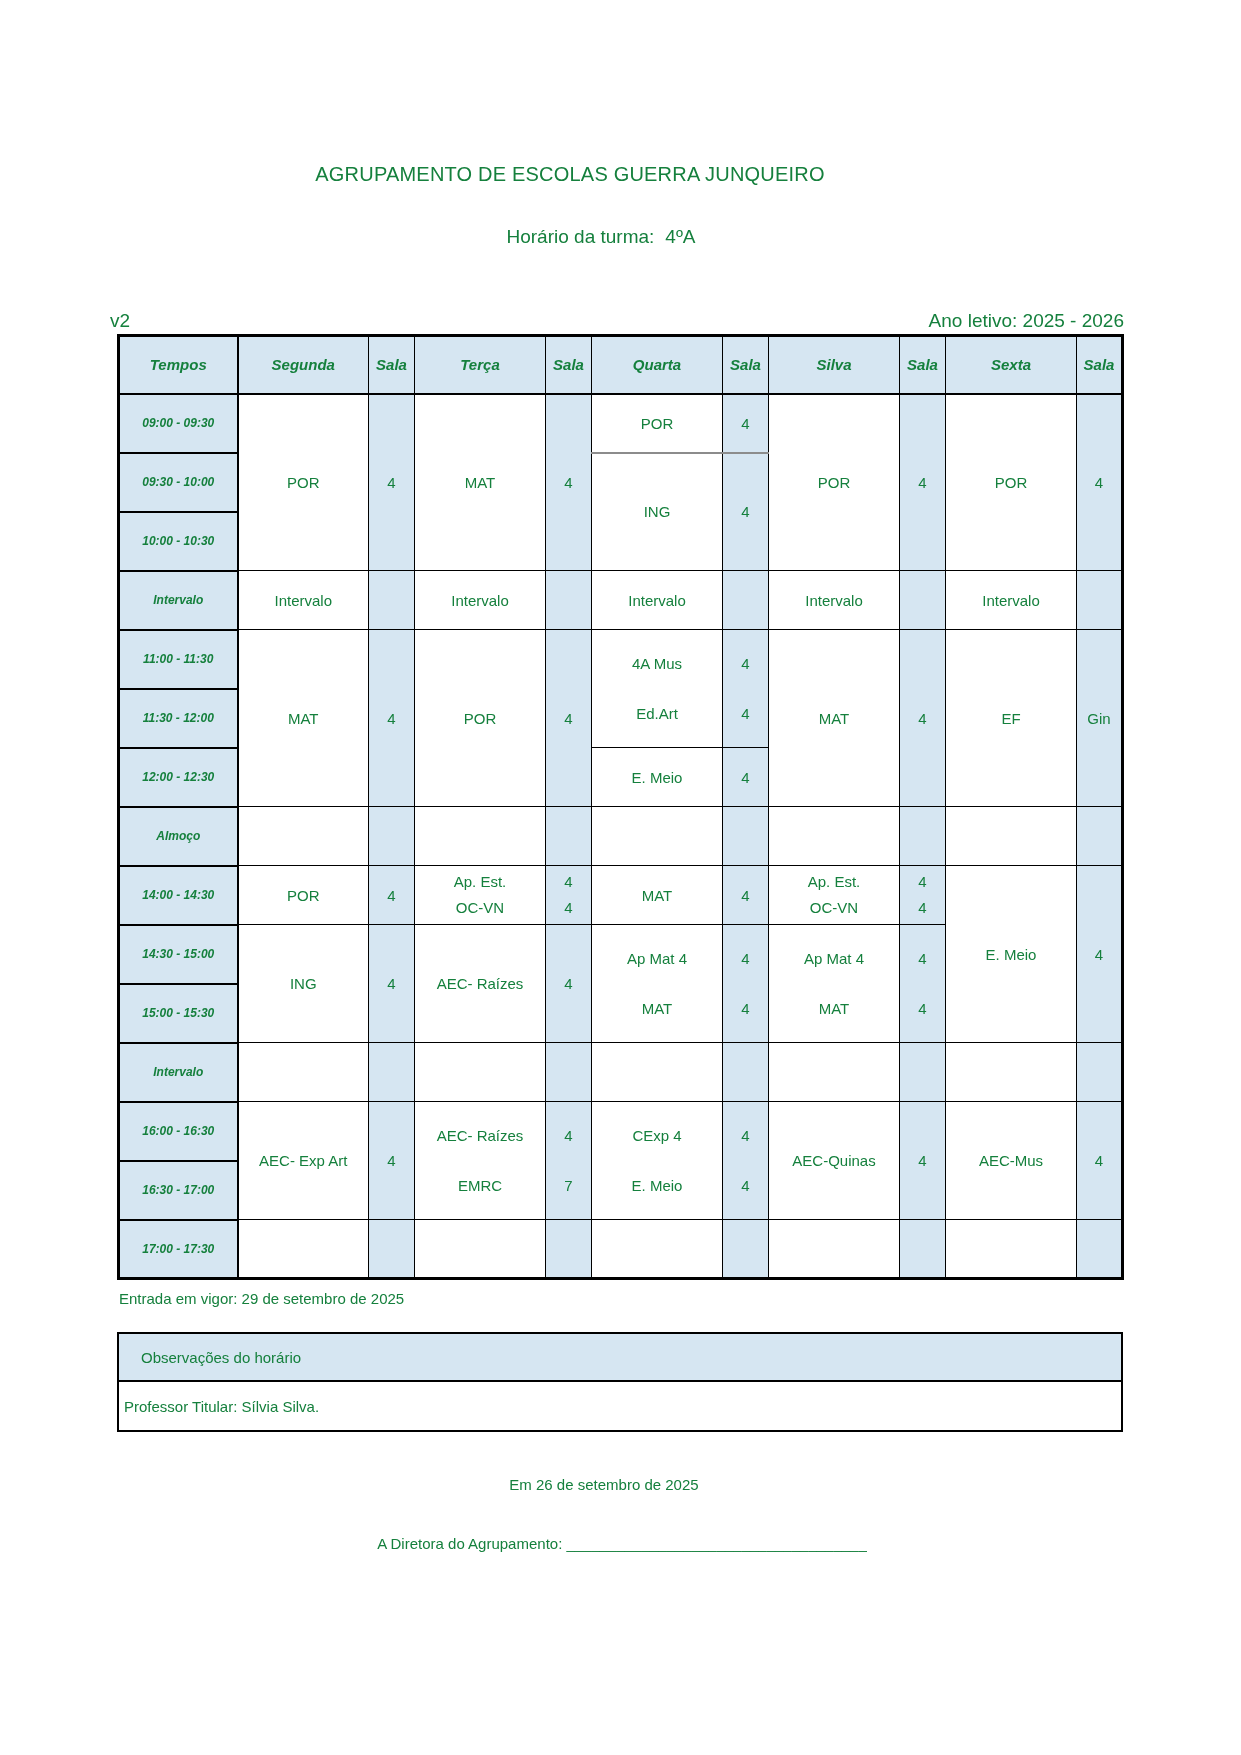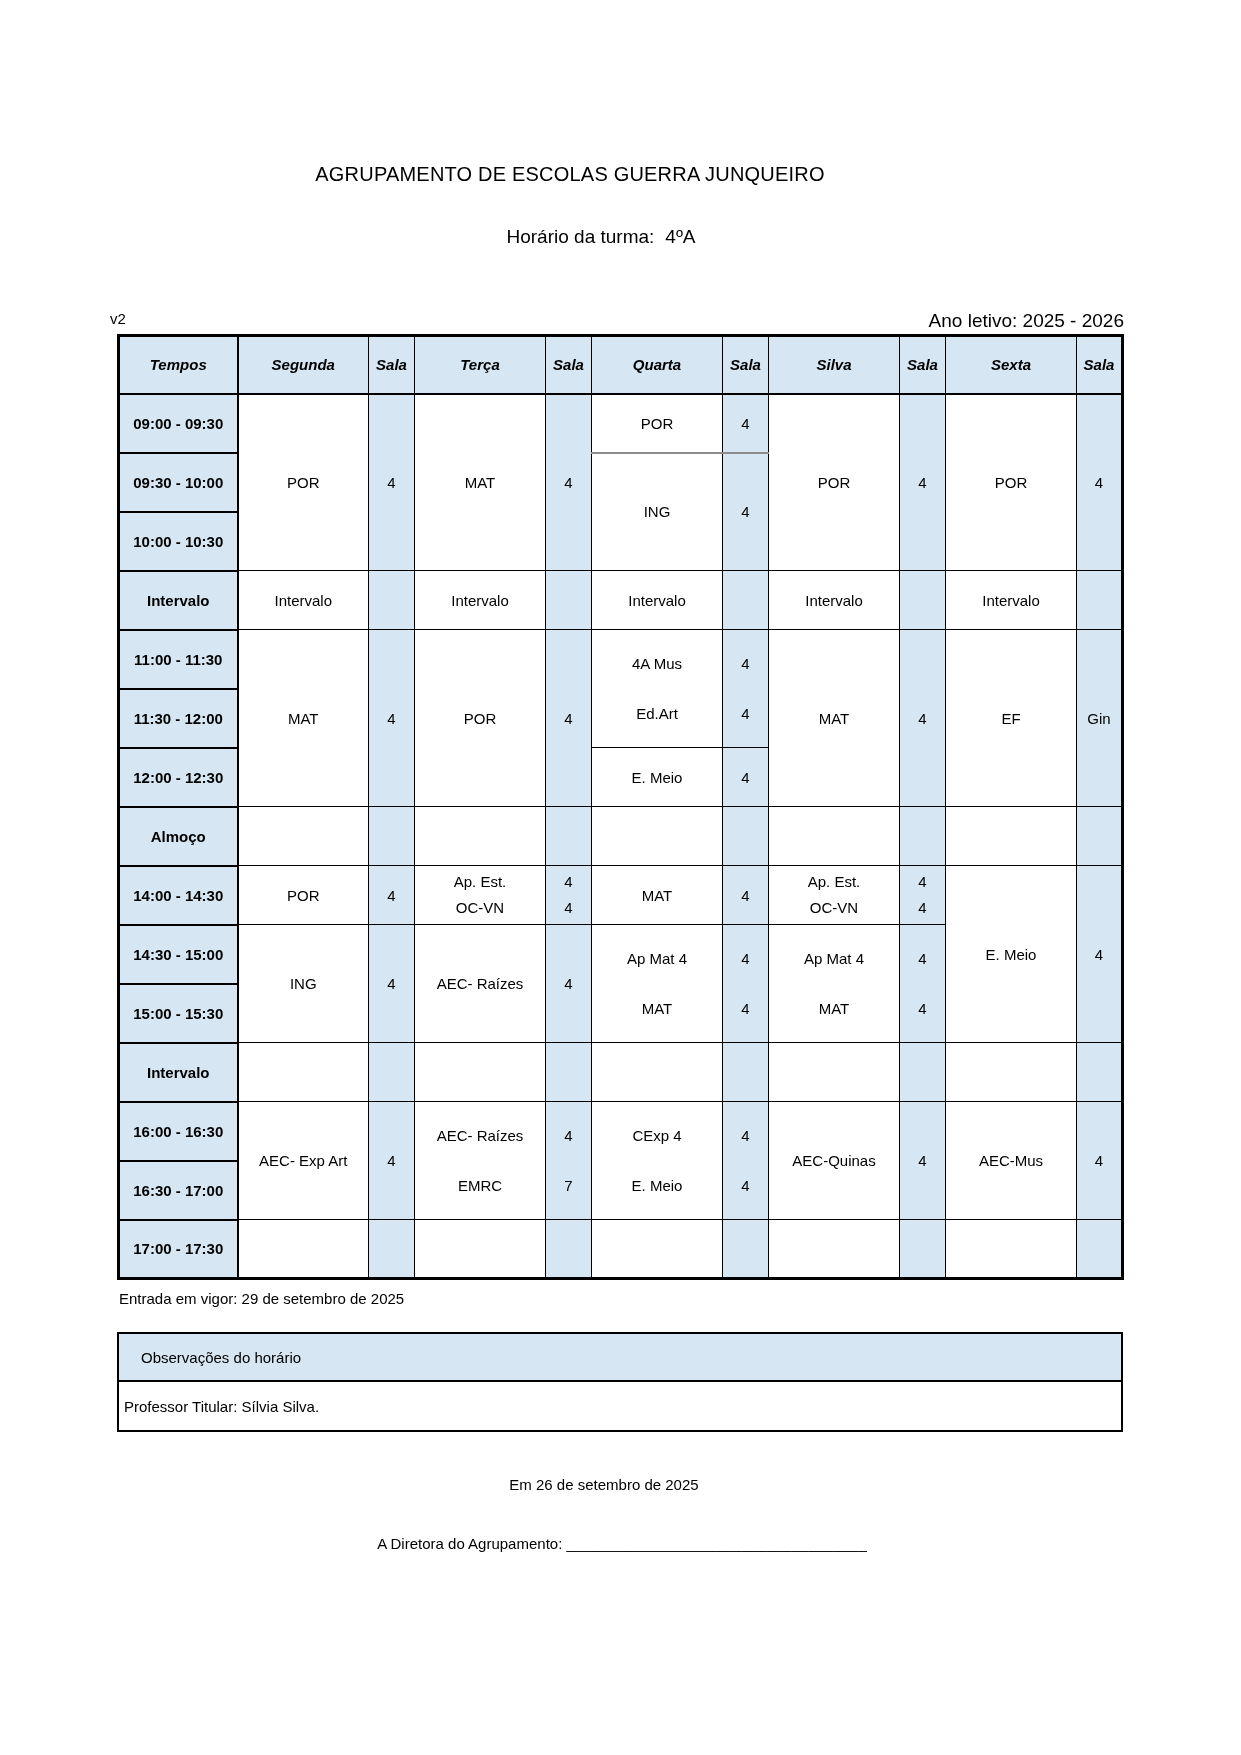--- a/index.html
+++ b/index.html
@@ -8,53 +8,54 @@
     --gray:#8c8c8c;
   }
   html,body{margin:0;padding:0;}
   body{background:#ffffff;}
   .page{
     position:relative;
     width:1241px;
     height:1755px;
     background:#ffffff;
     font-family:"Liberation Sans", sans-serif;
-    color:#000000;
+    color:#15803d;
     overflow:hidden;
   }
   .doc-title{
     position:absolute; left:570px; top:163px; transform:translateX(-50%);
     font-size:20px; white-space:nowrap; letter-spacing:0.2px;
   }
   .doc-subtitle{
     position:absolute; left:601px; top:226px; transform:translateX(-50%);
     font-size:19px; white-space:nowrap;
   }
   .doc-subtitle .value{margin-left:11px;}
-  .version{position:absolute; left:110px; top:310px; font-size:15px;}
+  .version{position:absolute; left:110px; top:310px; font-size:19px;}
   .school-year{position:absolute; right:117px; top:310px; font-size:19px;}
 
   table.timetable{
     position:absolute; left:117px; top:334px;
     border-collapse:collapse; table-layout:fixed;
     border:3px solid var(--border);
   }
   .timetable th, .timetable td{
     border:1.5px solid var(--border);
     padding:0; margin:0;
     text-align:center; vertical-align:middle;
     font-size:15px; overflow:hidden;
   }
   .timetable thead tr{height:58px;}
   .timetable tbody tr{height:59px;}
   .timetable th{background:var(--blue); font-weight:bold; border-bottom-width:2.5px;font-style:italic;}
   .timetable th.tempos-h{border-width:2.5px;}
   .timetable td.tempos{
-    background:var(--blue); font-weight:bold; font-size:15px;
+    background:var(--blue); font-weight:bold; font-size:12px;
     border-width:2.5px;
+    font-style:italic;
   }
   .timetable td.day{background:#ffffff;}
   .timetable td.sala{background:var(--blue);}
   .timetable td.gray-top{border-top:2px solid var(--gray);}
   .ln{width:100%;}
   .ln.wide{line-height:50px;}
   .ln.tight{line-height:26px;}
 
   .entrada{position:absolute; left:119px; top:1290px; font-size:15px;}
 

